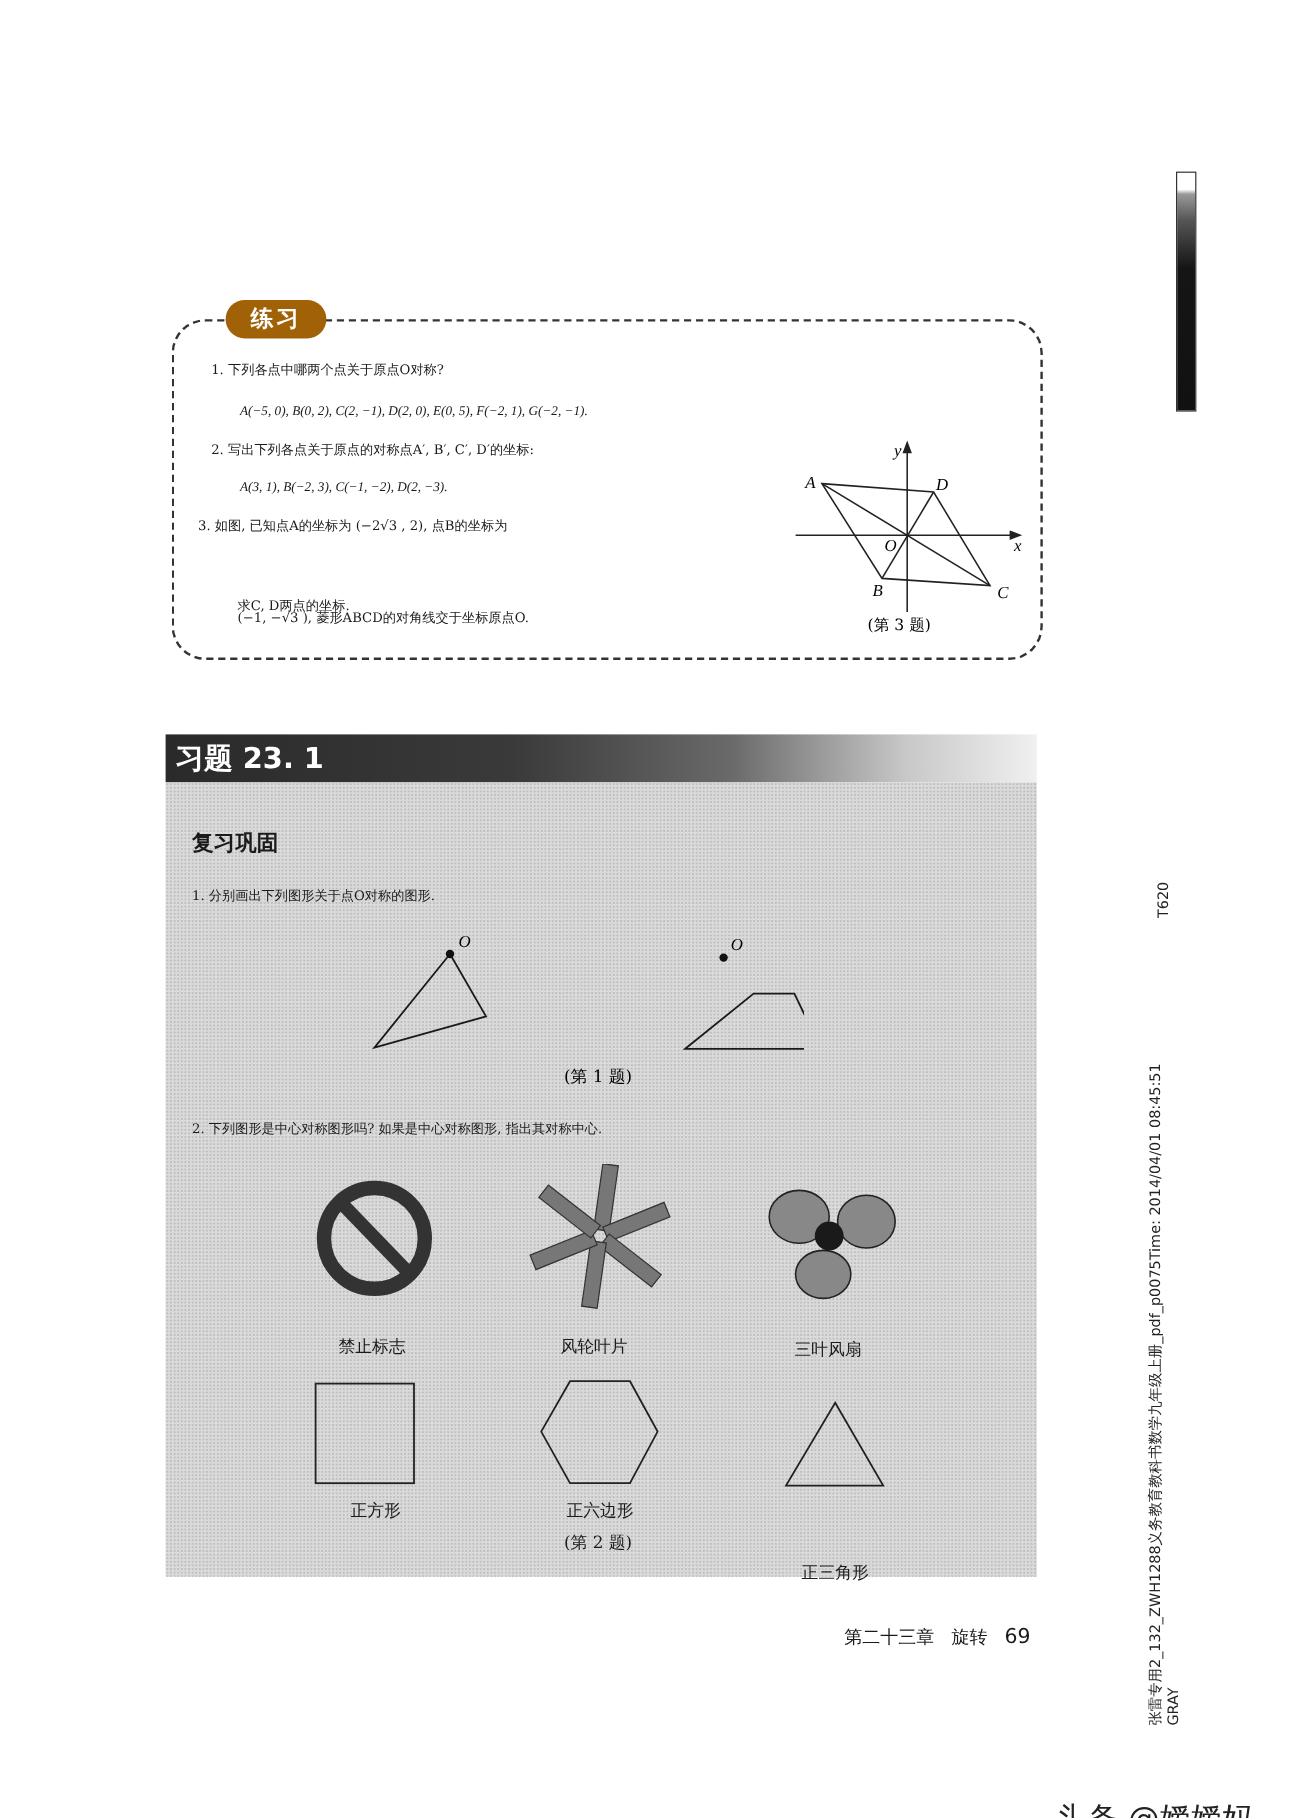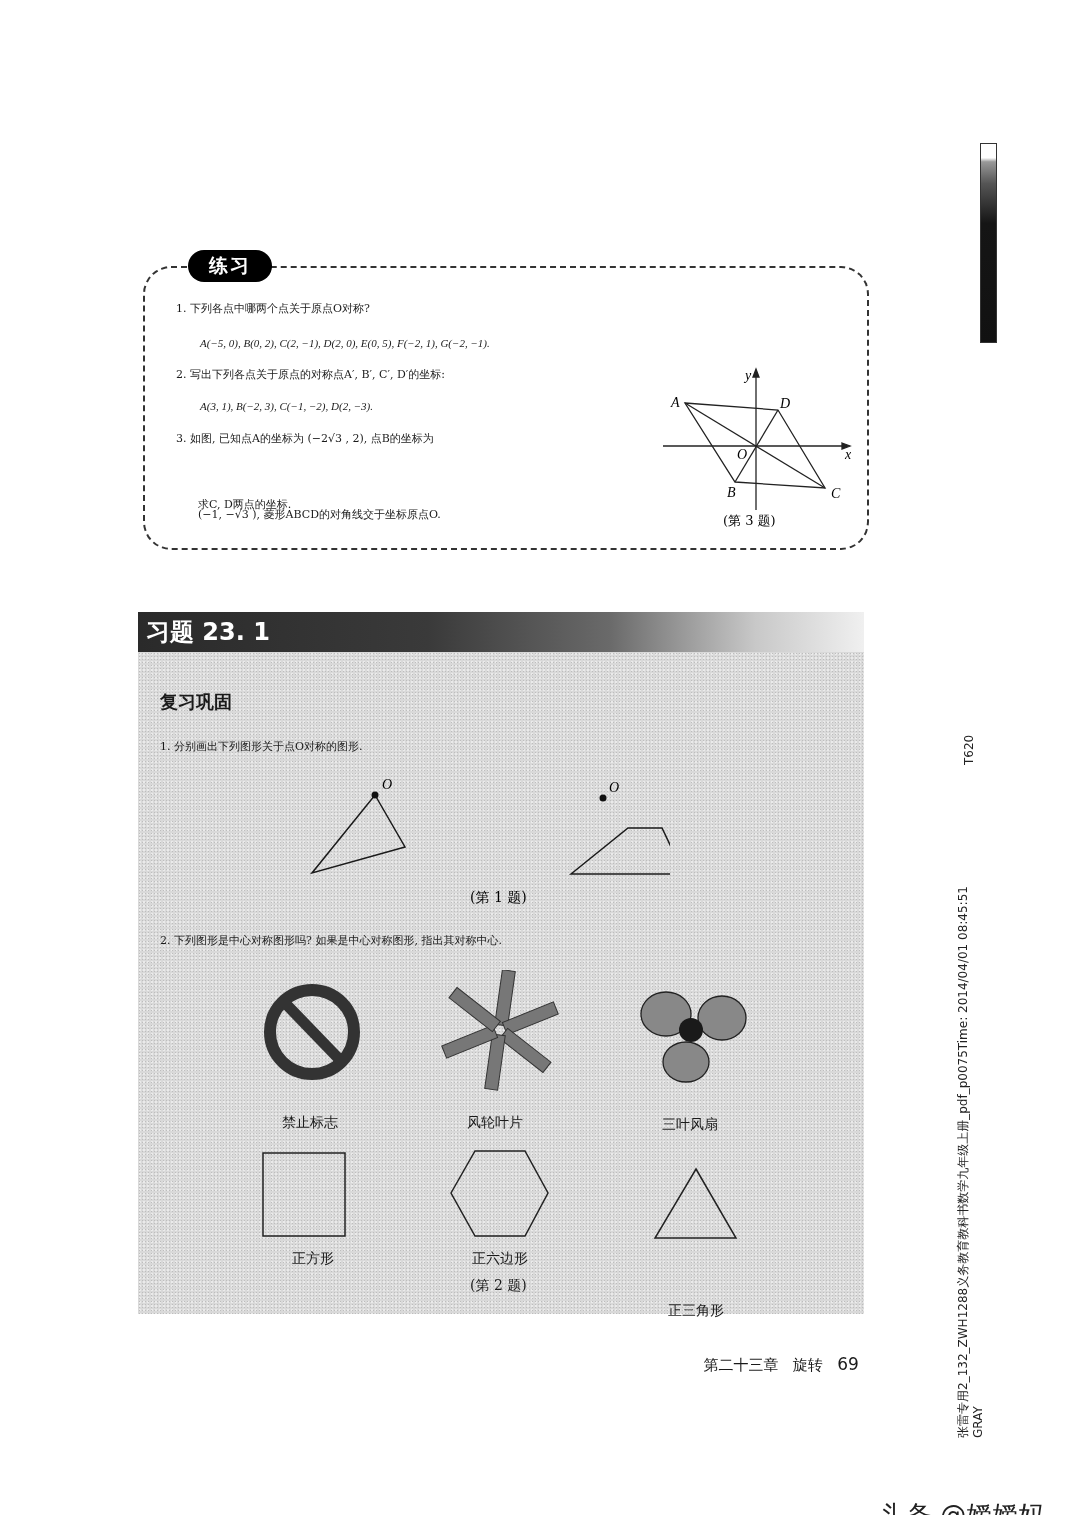--- a/index.html
+++ b/index.html
@@ -11,21 +11,21 @@
   .abs { position: absolute; }
   .serif-it { font-style: italic; font-family: "Liberation Serif", "DejaVu Serif", serif; }
 
   
   .practice-box {
     left: 143px; top: 266px; width: 726px; height: 284px;
     border: 2px dashed #333; border-radius: 28px; box-sizing: border-box;
   }
   .practice-tag {
     left: 188px; top: 250px; width: 84px; height: 32px;
-    background: #000000; color: #fff; border-radius: 16px;
+    background: #a16207; color: #fff; border-radius: 16px;
     font-family: "DejaVu Sans", sans-serif; font-weight: bold; font-size: 19px;
     display: flex; align-items: center; justify-content: center; letter-spacing: 2px;
   }
   .line { font-size: 11px; line-height: 22px; white-space: nowrap; }
   .fig-caption { font-size: 14px; }
 
   
   .ex-header {
     left: 138px; top: 612px; width: 726px; height: 40px;
     background: linear-gradient(90deg, #2a2a2a 0%, #3a3a3a 40%, #6a6a6a 65%, #c8c8c8 85%, #f0f0f0 100%);
@@ -69,21 +69,21 @@
   <span>下列各点中哪两个点关于原点O对称?</span>
 </div>
 <div class="abs line serif-it" style="left:200px; top:332px;">A(−5, 0), B(0, 2), C(2, −1), D(2, 0), E(0, 5), F(−2, 1), G(−2, −1).</div>
 
 <div class="abs line" style="left:176px; top:364px;">
   <span>2.</span>
   <span>写出下列各点关于原点的对称点A′, B′, C′, D′的坐标:</span>
 </div>
 <div class="abs line serif-it" style="left:200px; top:395px;">A(3, 1), B(−2, 3), C(−1, −2), D(2, −3).</div>
 
-<div class="abs line" style="left:176px; top:428px;text-align:right;">
+<div class="abs line" style="left:165px; top:428px;text-align:right;">
   <span>3.</span>
   <span>如图, 已知点A的坐标为 (−2√3 , 2), 点B的坐标为</span>
 </div>
 <div class="abs line" style="left:198px; top:462px;margin-top:42px;">(−1, −√3 ), 菱形ABCD的对角线交于坐标原点O.</div>
 <div class="abs line" style="left:198px; top:494px;">求C, D两点的坐标.</div>
 
 <svg class="abs" style="left:655px; top:360px;" width="210" height="180">
   <g stroke="#222" stroke-width="1.3" fill="none">
     <line x1="8" y1="86" x2="192" y2="86"></line>
     <polygon points="187,83 195,86 187,89" fill="#222"></polygon>

